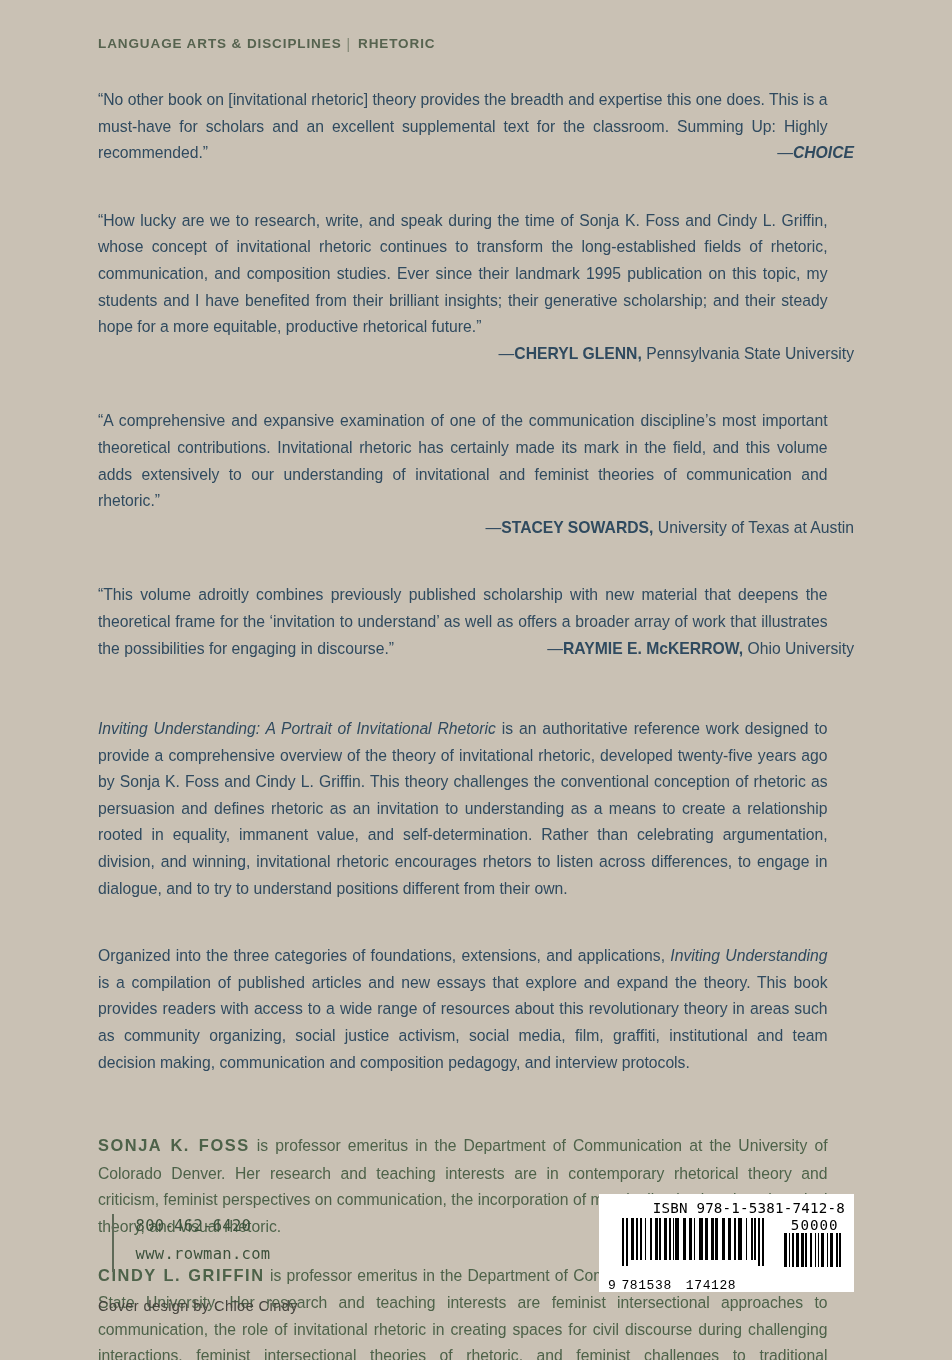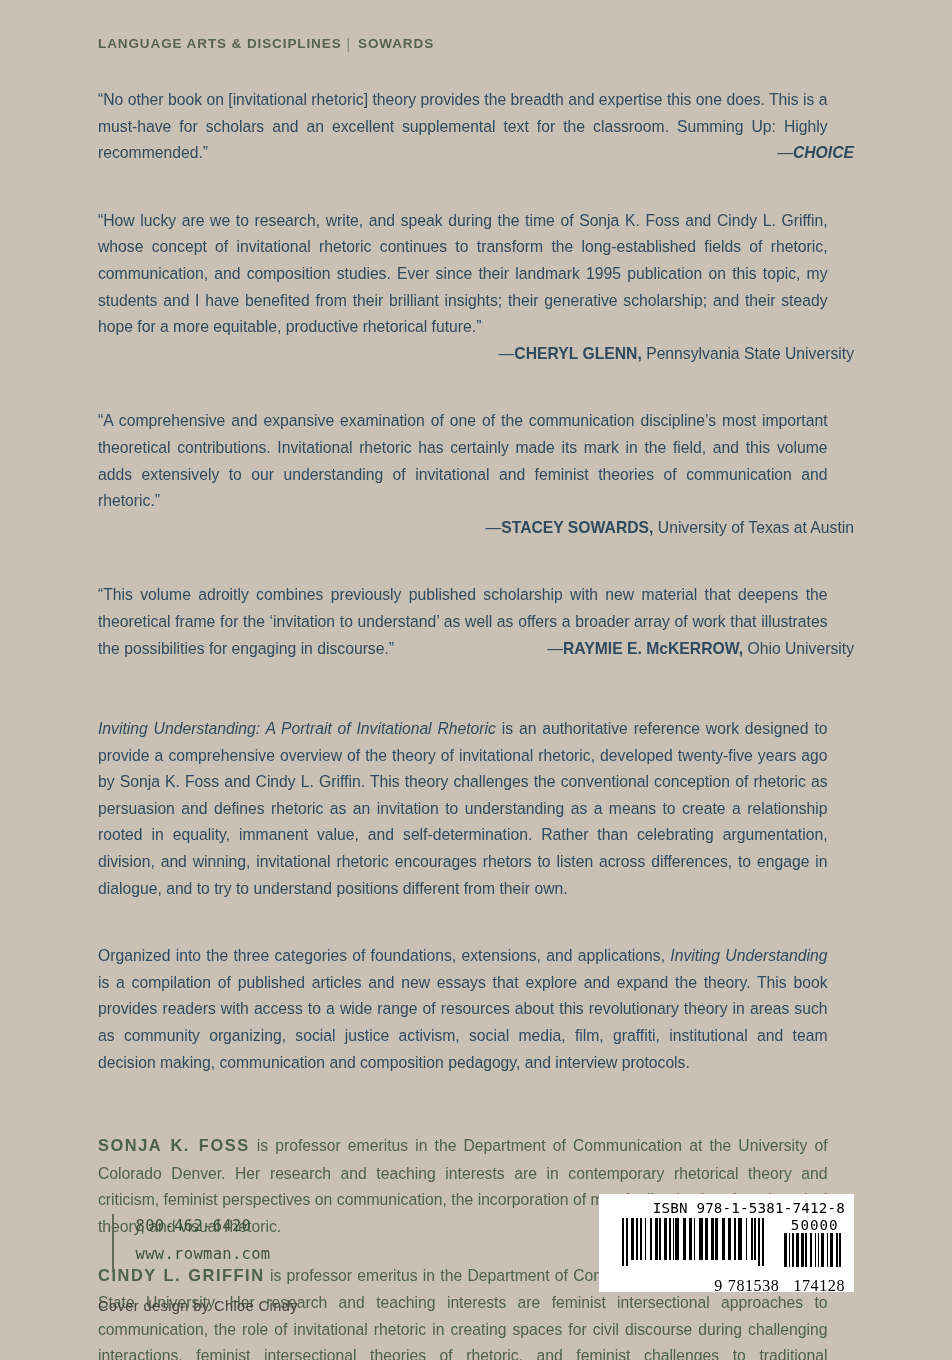--- a/index.html
+++ b/index.html
@@ -209,39 +209,38 @@
   .bars-addon {
     height: 34px;
     display: flex;
     align-items: flex-start;
   }
   .bar {
     background: #000;
     display: inline-block;
   }
   .ean-digits {
-    font-family: Liberation Serif, serif;
-    font-size: 16px;
+    font-family: Liberation Mono, monospace;
+    font-size: 13px;
     color: #000;
     letter-spacing: 0.6px;
     line-height: 14px;
     white-space: nowrap;
     margin-top: -1px;
-    text-align: right;
   }
   .ean-digits .lead { margin-right: 5px; }
   .ean-digits .grp { margin-right: 14px; }
 </style>
 </head>
 <body>
 
 <div class="cover">
 
   <div class="category">
-    <span>LANGUAGE ARTS &amp; DISCIPLINES</span><span class="sep">|</span><span>SOWARDS</span>
+    <span>LANGUAGE ARTS &amp; DISCIPLINES</span><span class="sep">|</span><span>RHETORIC</span>
   </div>
 
   <div class="blurbs">
 
     <div class="quote-block">
       <p class="para">“No other book on [invitational rhetoric] theory provides the breadth and expertise this one does. This is a must-have for scholars and an excellent supplemental text for the classroom. Summing Up: Highly recommended.”</p>
       <p class="attrib inline-right"><span>—</span><span class="italic-src">CHOICE</span></p>
     </div>
     <div class="gap-md"></div>
 

